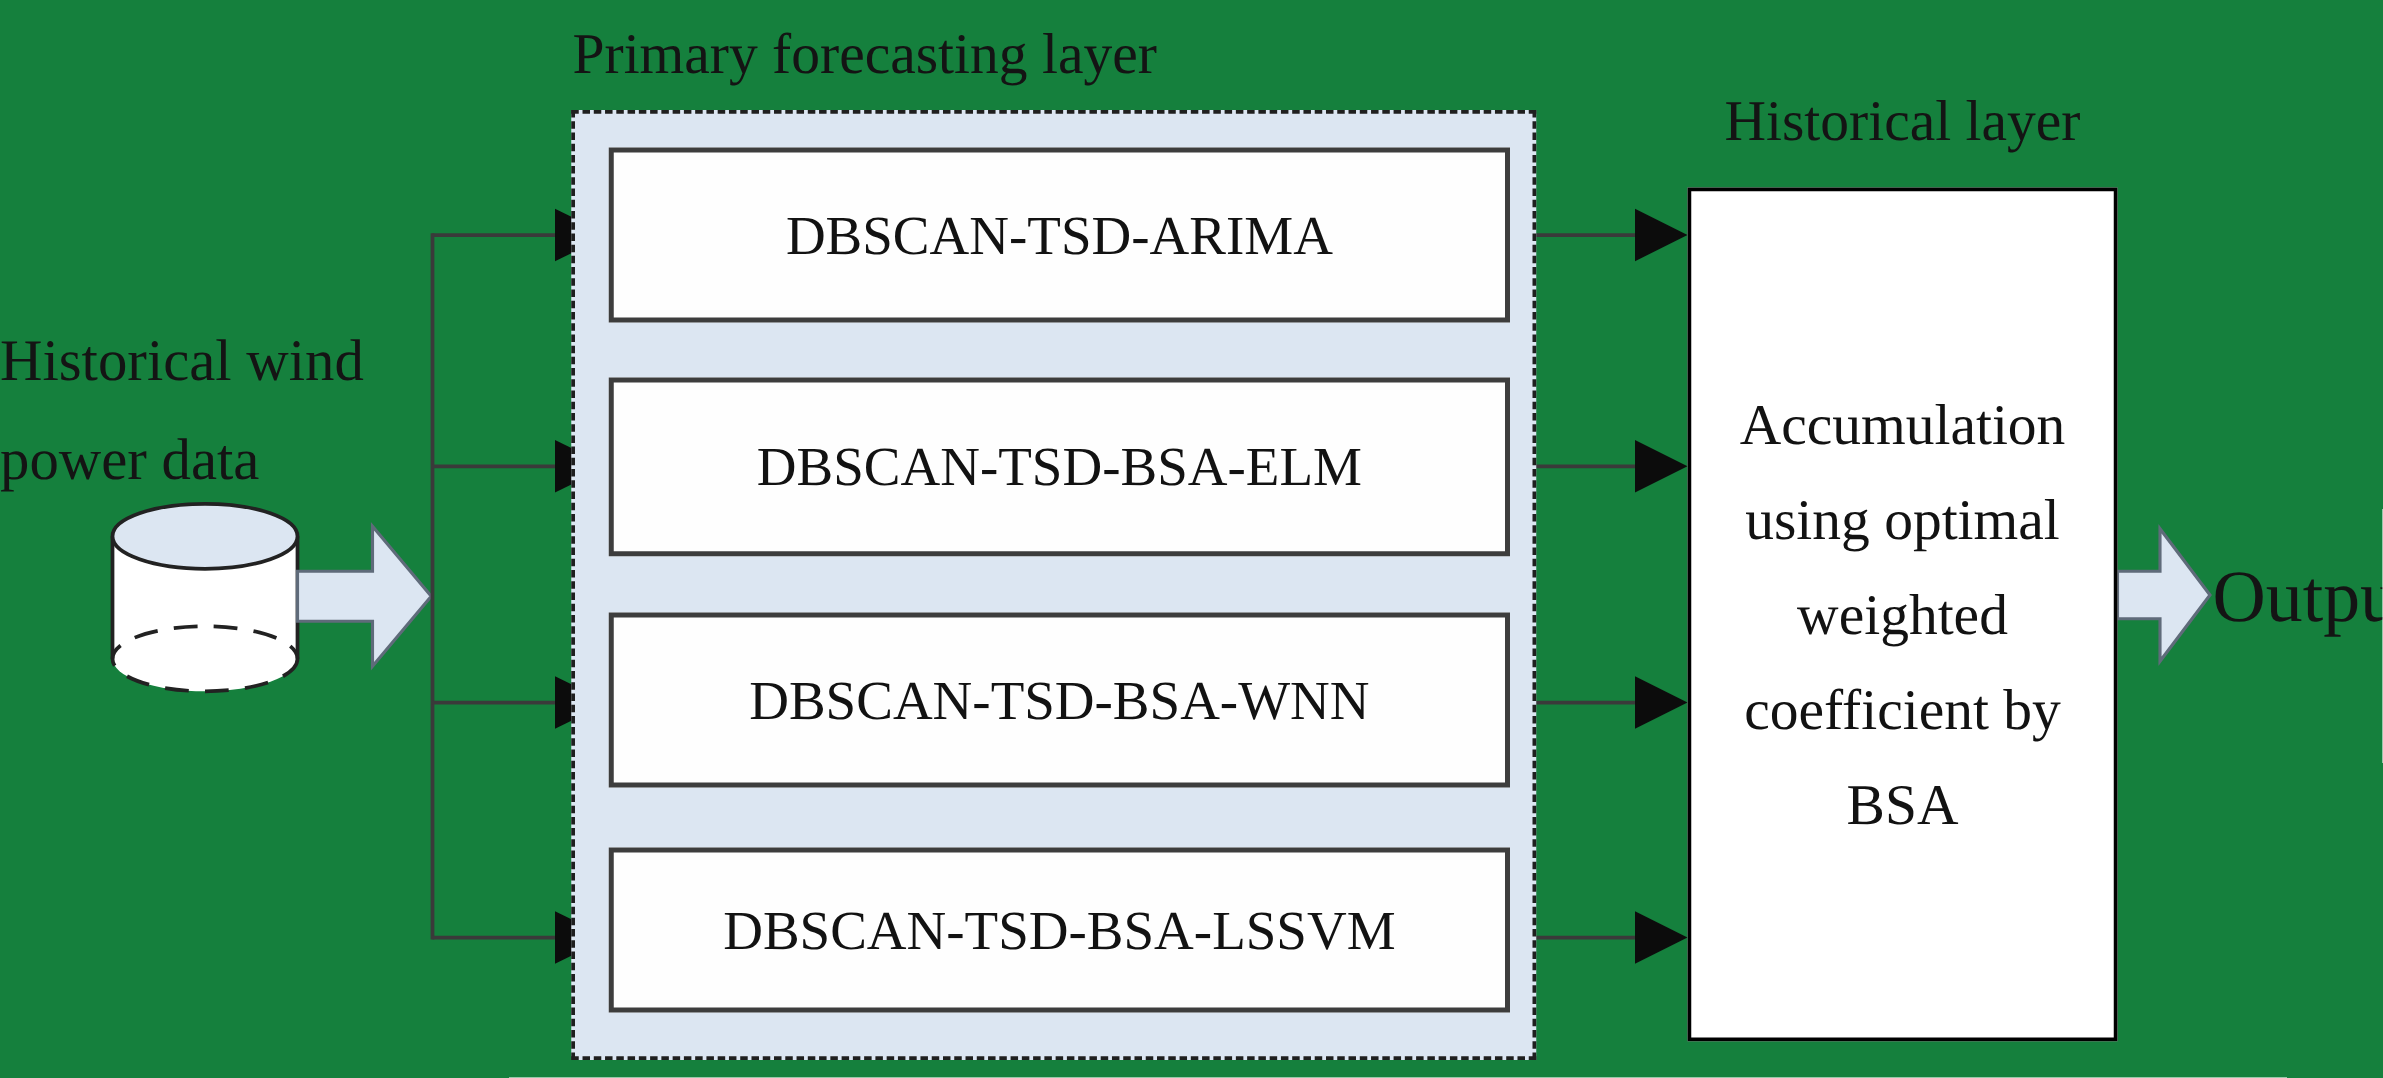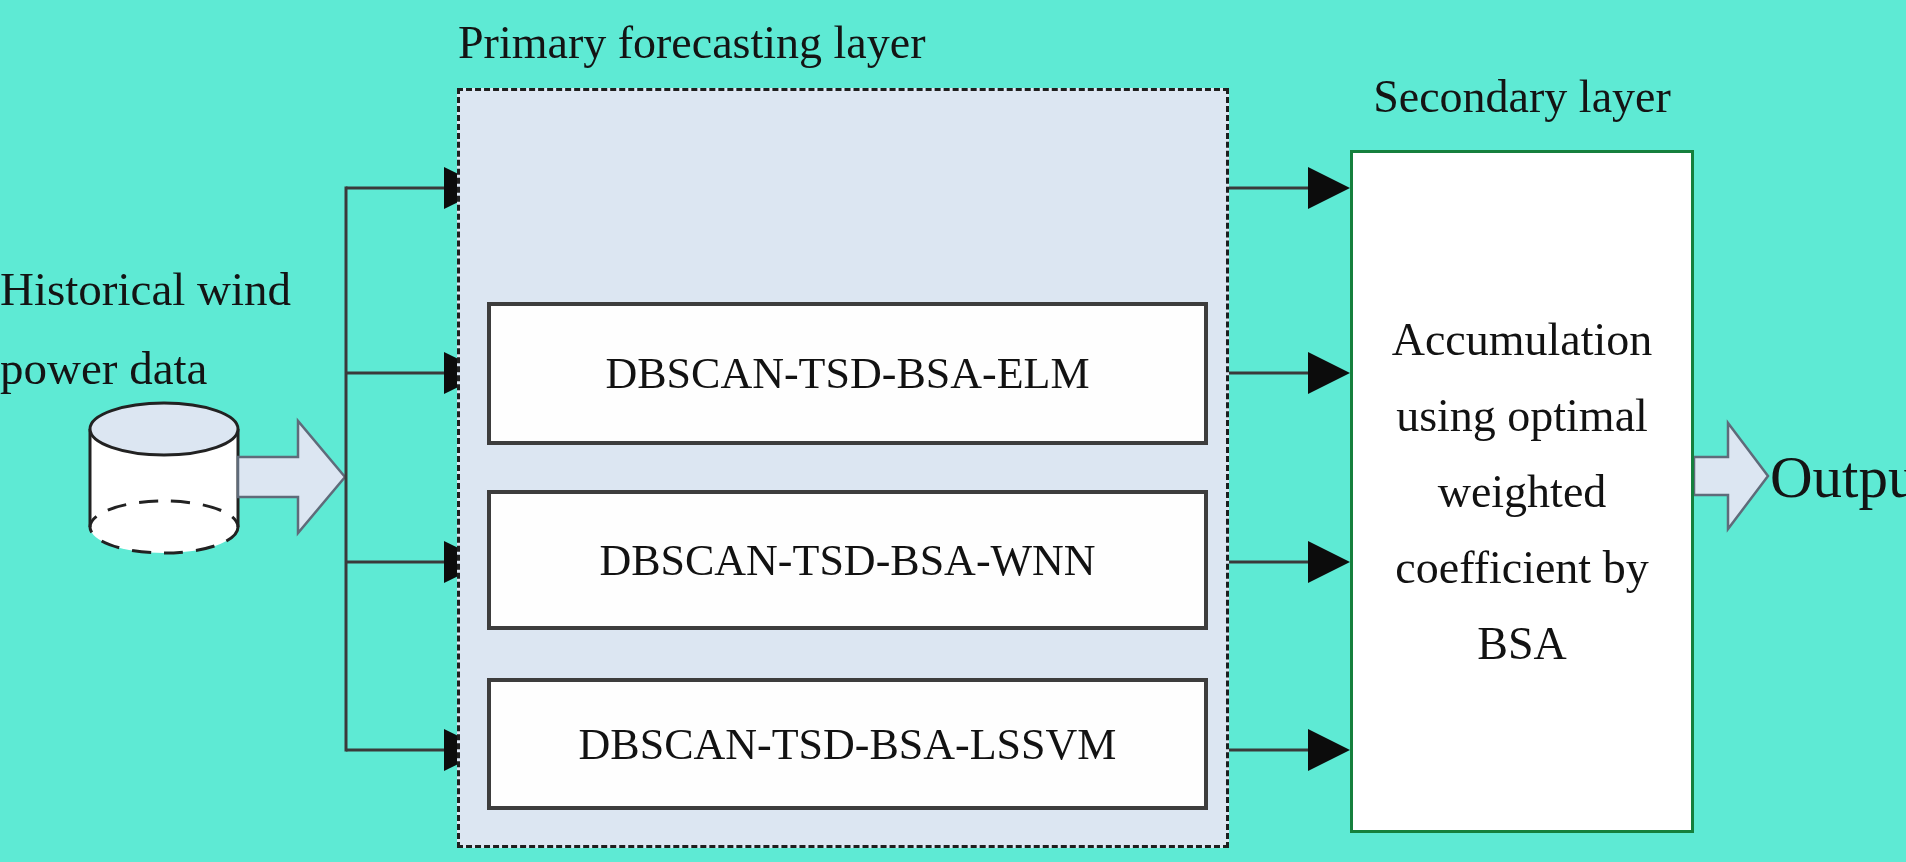--- a/index.html
+++ b/index.html
@@ -1,19 +1,19 @@
 <!DOCTYPE html>
 <html><head>
 <meta charset="utf-8">
 <style>
   html,body{margin:0;padding:0;background:#ffffff;}
   .canvas{
     position:relative;
     width:1906px;height:862px;
-    background:#5eead4;
+    background:#15803d;
     font-family:"Liberation Serif","DejaVu Serif",serif;
     color:#111111;
     overflow:hidden;
   }
   .layer{position:absolute;left:0;top:0;width:1906px;height:862px;}
   .abs{position:absolute;}
   .title{
     font-size:46px;
     white-space:nowrap;
     color:#141414;
@@ -40,21 +40,21 @@
     font-size:44px;color:#121212;
     white-space:nowrap;
   }
   .model-box.m0{top:118px;height:140px;}
   .model-box.m1{top:302px;height:143px;}
   .model-box.m2{top:490px;height:140px;}
   .model-box.m3{top:678px;height:132px;}
   .secondary-box{
     left:1350px;top:150px;width:344px;height:683px;
     background:#ffffff;
-    border:3px solid #15803d;
+    border:3px solid #000000;
     box-sizing:border-box;
     display:flex;align-items:center;justify-content:center;
     text-align:center;
     font-size:46px;line-height:76px;
     white-space:pre-line;color:#121212;
   }
   .output-label{
     left:1770px;top:448px;
     font-size:59px;line-height:58px;
     white-space:nowrap;color:#141414;
@@ -113,25 +113,26 @@
       <polygon points="1308,729 1308,771 1350,750" fill="#0c0c0c"></polygon>
     </g>
 
     <polygon points="1694,457 1728,457 1728,423 1768,476 1728,529 1728,495 1694,495" stroke="#5f6b7a" stroke-width="2.5" fill="#dce6f2"></polygon>
   </svg>
 
   <div class="abs title primary-title">Primary forecasting layer</div>
 
   <div class="abs primary-container"></div>
 
+  <div class="abs model-box m0">DBSCAN-TSD-ARIMA</div>
   <div class="abs model-box m1">DBSCAN-TSD-BSA-ELM</div>
   <div class="abs model-box m2">DBSCAN-TSD-BSA-WNN</div>
   <div class="abs model-box m3">DBSCAN-TSD-BSA-LSSVM</div>
 
-  <div class="abs title secondary-title">Secondary layer</div>
+  <div class="abs title secondary-title">Historical layer</div>
 
   <div class="abs secondary-box">Accumulation
 using optimal
 weighted
 coefficient by
 BSA</div>
 
   <div class="abs source-label">Historical wind
 power data</div>
 

